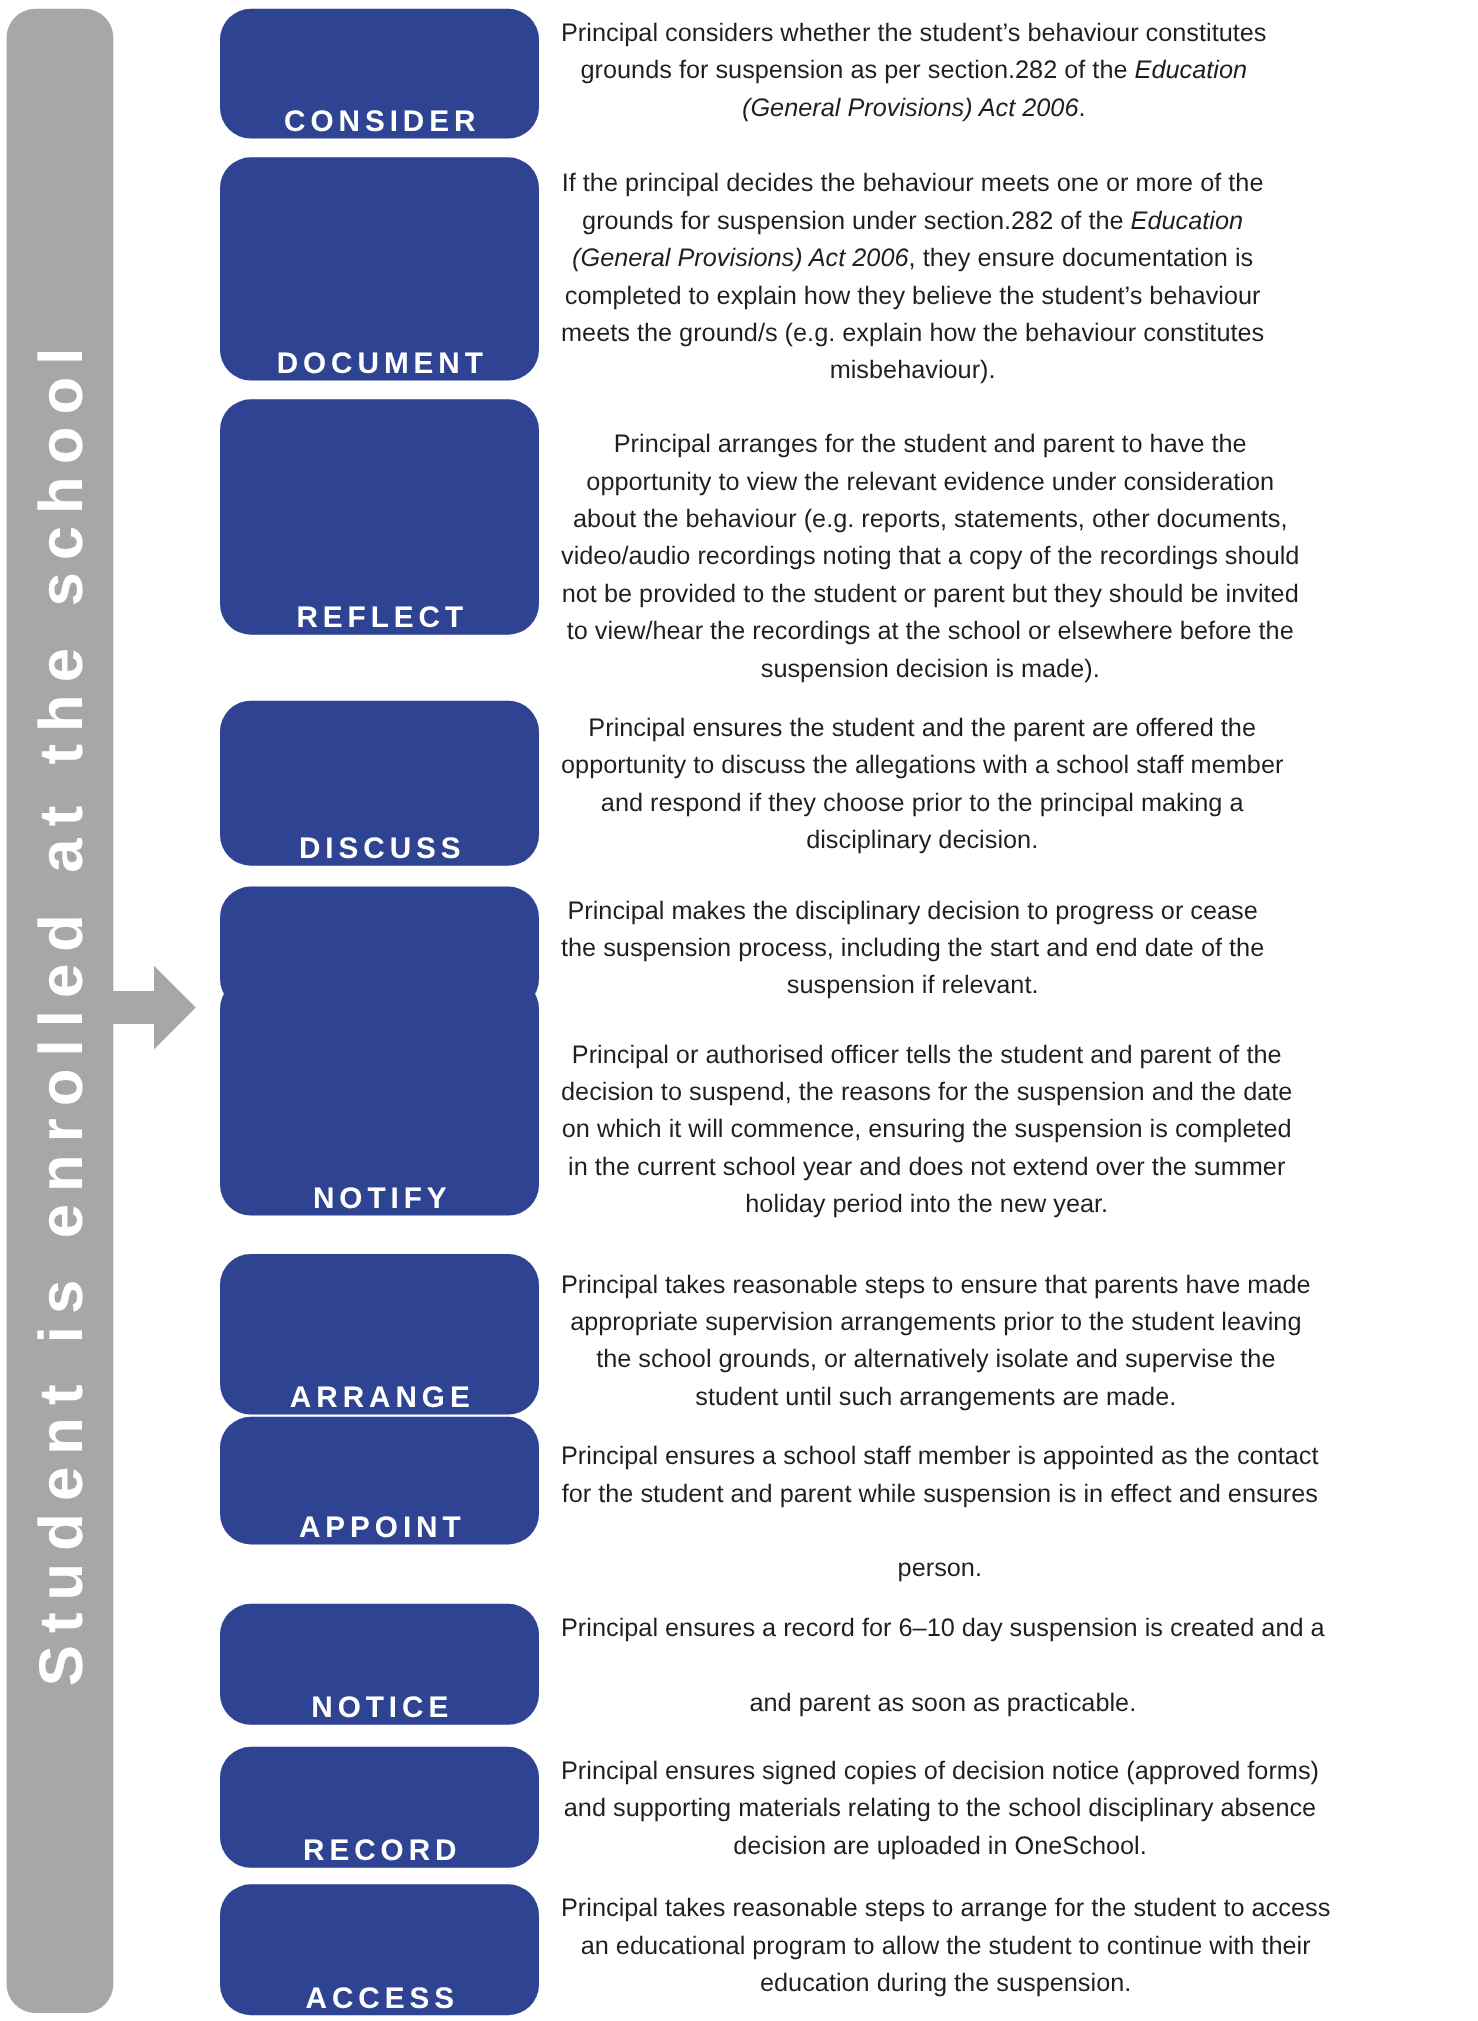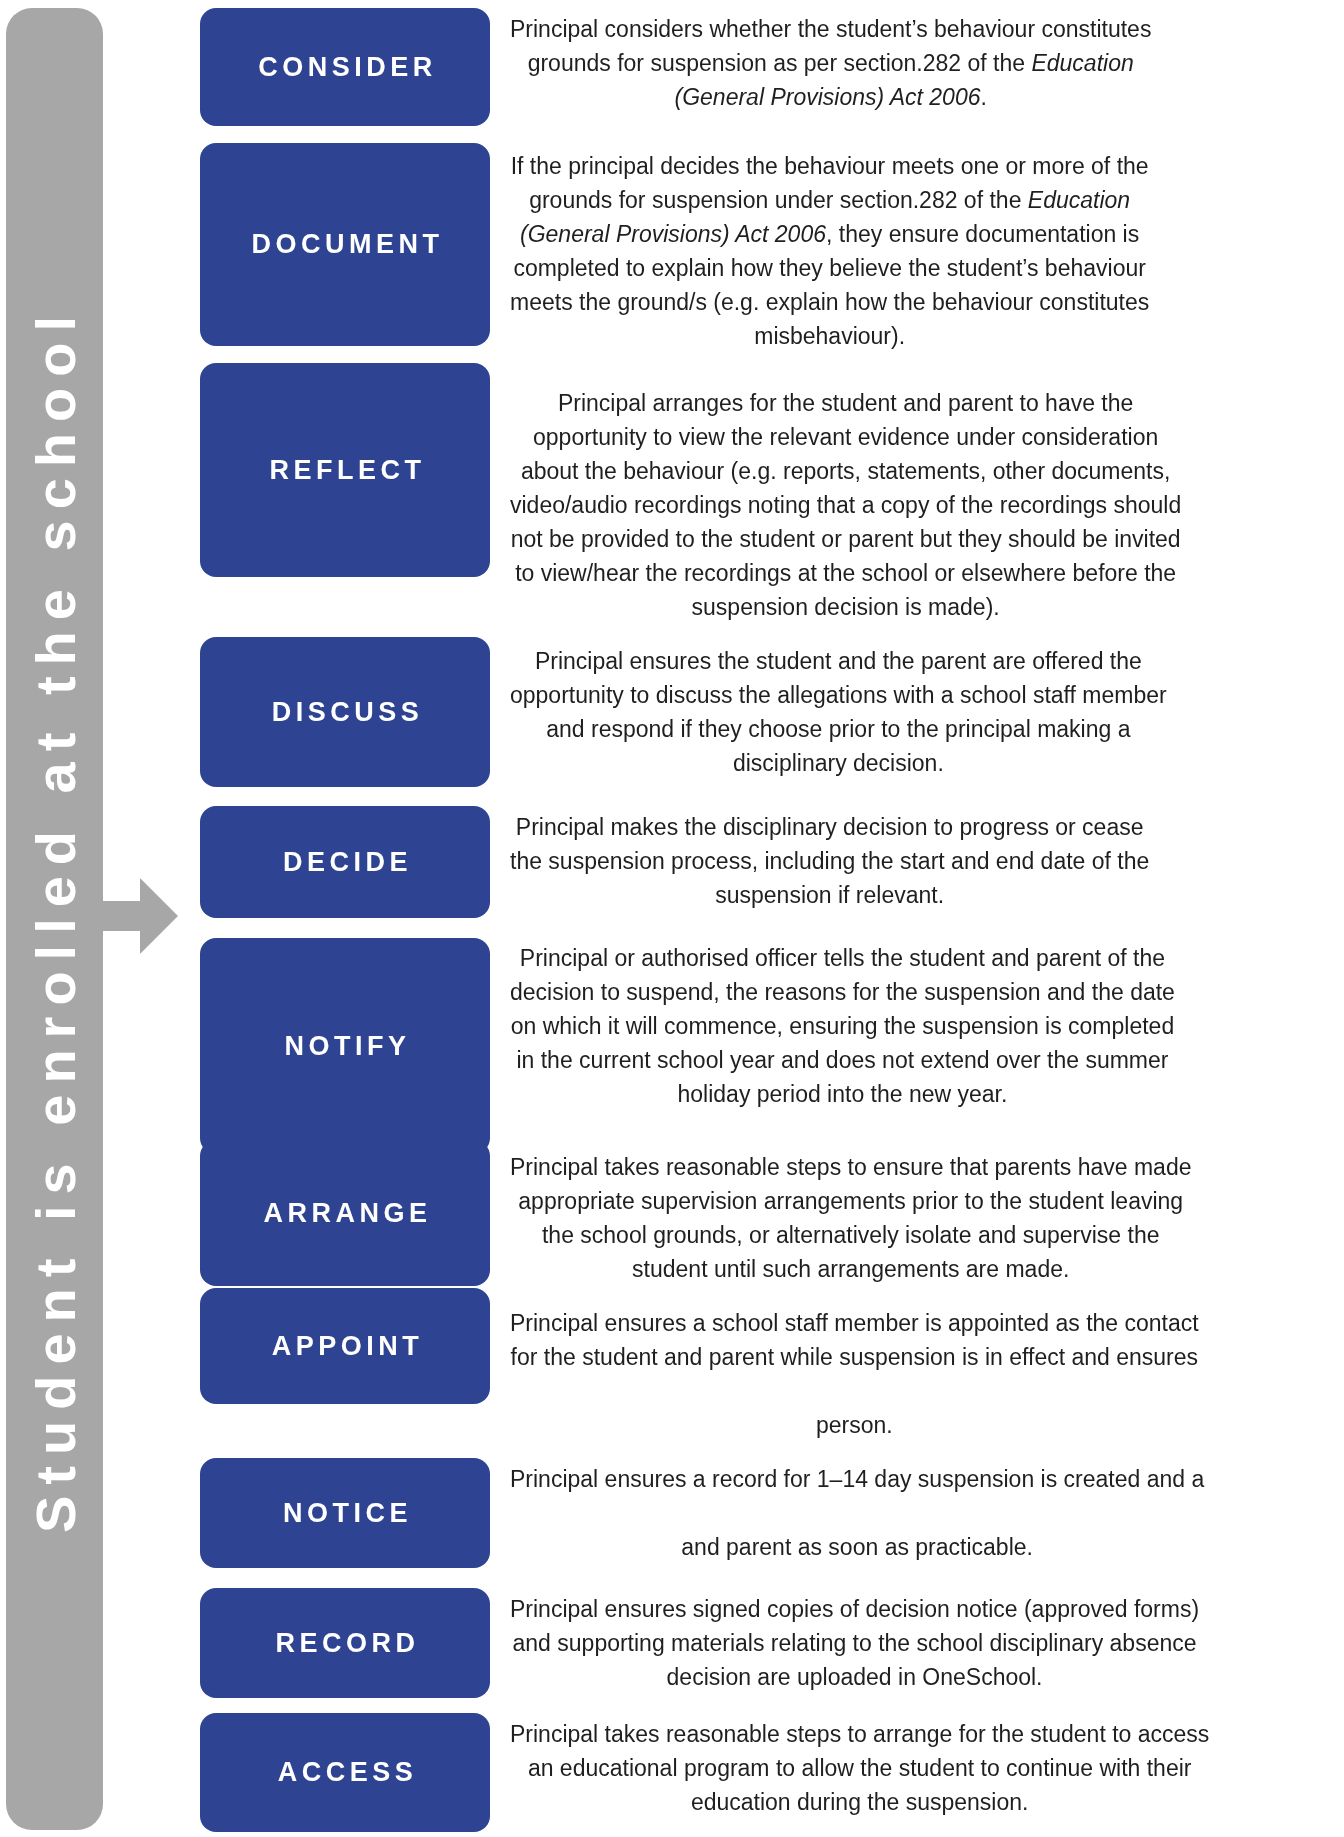--- a/index.html
+++ b/index.html
@@ -28,40 +28,40 @@
     background:var(--gray); border-radius:0 4px 4px 0;
   }
   .arrow-head {
     position:absolute; left:140px; top:878px; width:0; height:0;
     border-top:38px solid transparent; border-bottom:38px solid transparent;
     border-left:38px solid var(--gray);
   }
   
   .badge {
     position:absolute; left:200px; width:290px;
-    background:var(--blue); border-radius:16px;
-    display:flex; align-items:center; justify-content:center;
+    background:var(--blue); border-radius:28px;
+    display:flex; align-items:flex-end; justify-content:center;
     color:var(--label); font-weight:bold; font-size:27px;
     letter-spacing:4.5px; padding-left:5px;
   }
   
   .desc {
     position:absolute; left:510px; margin:0;
     font-size:23px; line-height:34px; color:var(--ink);
     white-space:nowrap;
     text-align:center;
   }
   .desc i { font-style:italic; }
   
   .b0{top:8px;height:118px}    .p0{top:12px}
   .b1{top:143px;height:203px}  .p1{top:149px}
   .b2{top:363px;height:214px}  .p2{top:386px}
   .b3{top:637px;height:150px}  .p3{top:644px}
   .b4{top:806px;height:112px}  .p4{top:810px}
-  .b5{top:938px;height:216px}  .p5{top:941px}
+  .b5{top:889px;height:216px}  .p5{top:941px}
   .b6{top:1140px;height:146px} .p6{top:1150px}
   .b7{top:1288px;height:116px} .p7{top:1306px}
   .b8{top:1458px;height:110px} .p8{top:1462px}
   .b9{top:1588px;height:110px} .p9{top:1592px}
   .b10{top:1713px;height:119px}.p10{top:1717px}
 </style>
 </head>
 <body>
 
 <div class="rail">
@@ -123,21 +123,21 @@
   <div class="badge b7">
     <span>APPOINT</span>
   </div>
   <p class="desc p7"><span>Principal ensures a school staff member is appointed as the contact</span><br><span>for the student and parent while suspension is in effect and ensures</span><br><br><span>person.</span></p>
 </section>
 
 <section>
   <div class="badge b8">
     <span>NOTICE</span>
   </div>
-  <p class="desc p8"><span>Principal ensures a record for 1–14 day suspension is created and a</span><br><br><span>and parent as soon as practicable.</span></p>
+  <p class="desc p8"><span>Principal ensures a record for 6–10 day suspension is created and a</span><br><br><span>and parent as soon as practicable.</span></p>
 </section>
 
 <section>
   <div class="badge b9">
     <span>RECORD</span>
   </div>
   <p class="desc p9"><span>Principal ensures signed copies of decision notice (approved forms)</span><br><span>and supporting materials relating to the school disciplinary absence</span><br><span>decision are uploaded in OneSchool.</span></p>
 </section>
 
 <section>

